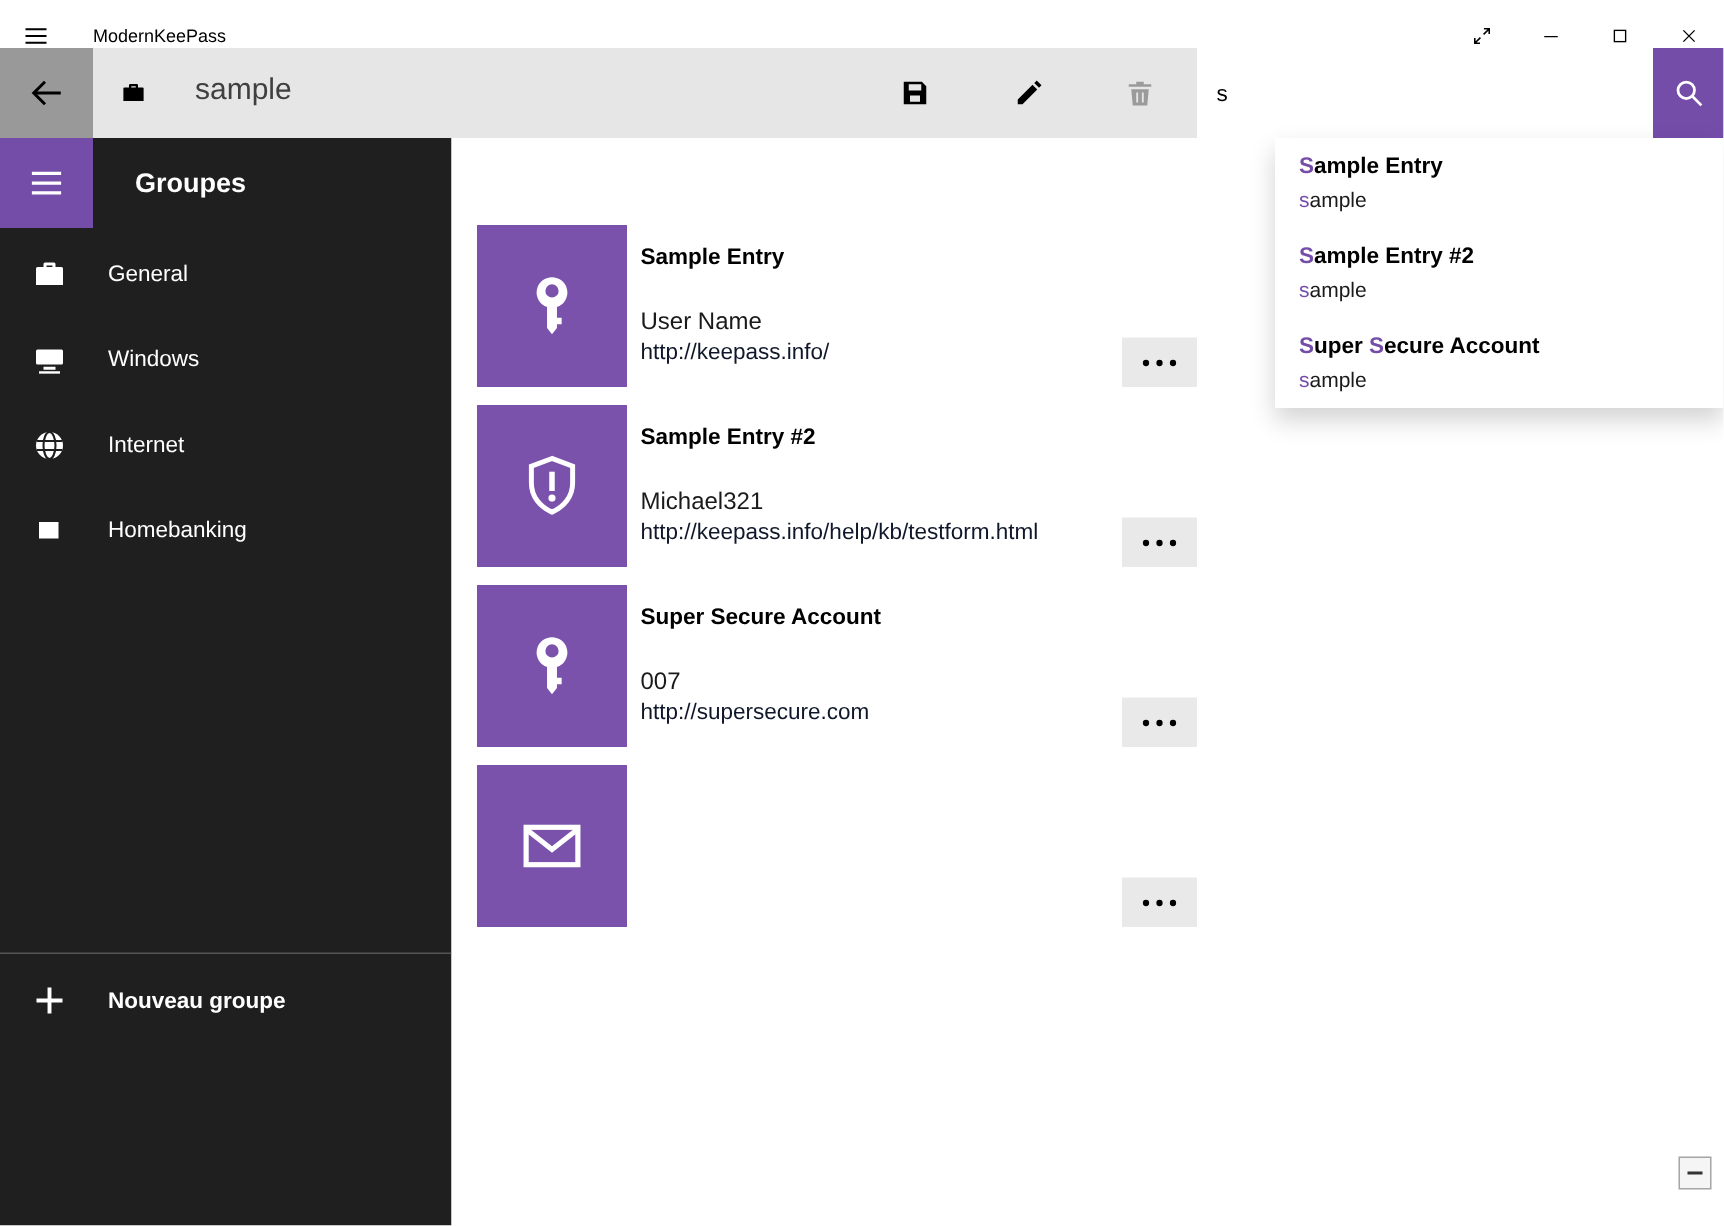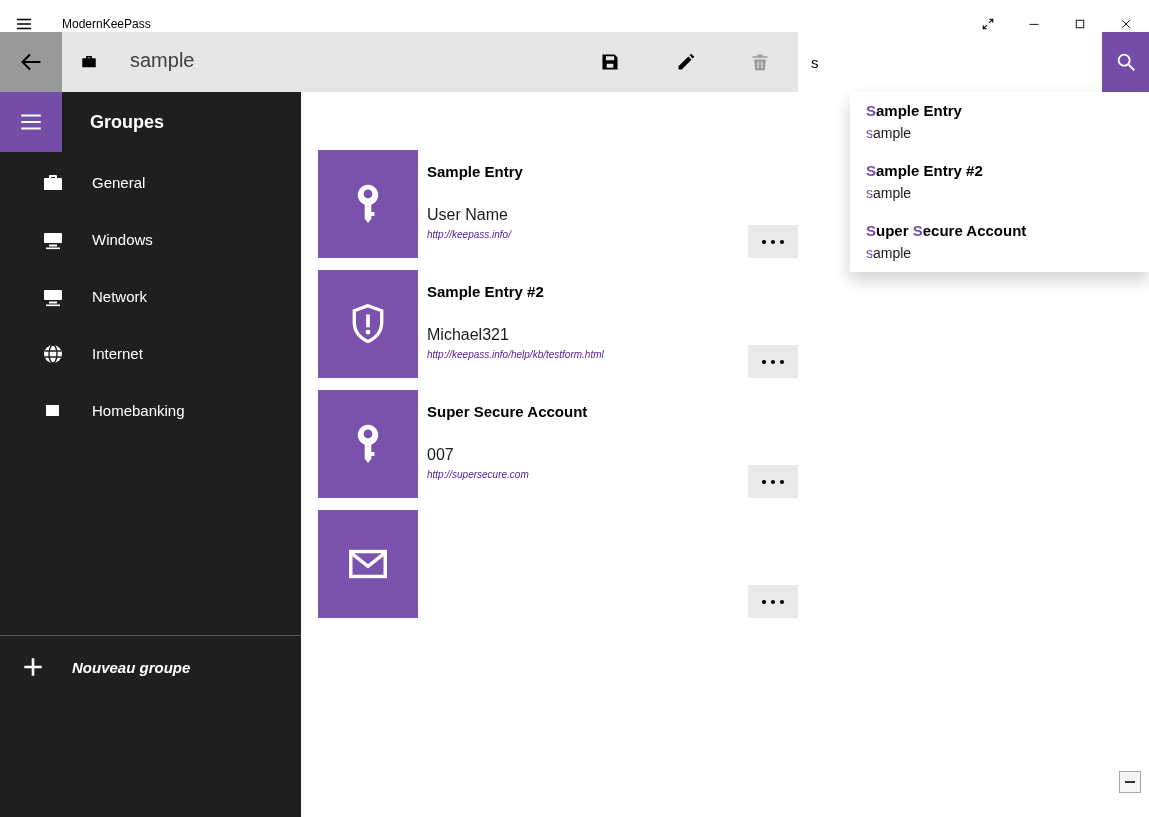--- a/index.html
+++ b/index.html
@@ -43,37 +43,37 @@
   .suggest-panel{position:absolute;left:850px;top:92px;width:299px;background:#fff;box-shadow:0 8px 16px rgba(0,0,0,.18);z-index:30;}
   .suggest-item{height:60px;padding:9px 0 0 16px;cursor:pointer;}
   .s-title{font-size:15px;font-weight:700;color:#000;line-height:20px;}
   .s-sub{font-size:14px;color:#1a1a1a;line-height:20px;margin-top:2px;}
   .hl{color:var(--accent);}
 
   
   .sidebar{position:absolute;left:0;top:92px;width:301px;height:725px;background:var(--sidebar-bg);}
   .nav-hamburger{position:absolute;left:0;top:0;width:62px;height:60px;background:var(--accent);display:flex;align-items:center;justify-content:center;cursor:pointer;}
   .nav-heading{position:absolute;left:90px;top:0;height:60px;line-height:60px;color:#fff;font-size:18px;font-weight:700;}
-  .nav-list{position:absolute;left:0;top:62px;width:301px;margin-left:20px;}
+  .nav-list{position:absolute;left:0;top:62px;width:301px;}
   .nav-item{height:57px;display:flex;align-items:center;padding-left:20px;cursor:pointer;}
   .nav-icon{width:26px;display:flex;justify-content:center;}
   .nav-label{color:#fff;font-size:15px;margin-left:26px;}
   .nav-divider{position:absolute;left:0;top:543px;width:301px;height:1px;background:#555;}
-  .nav-actions{position:absolute;left:0;top:545px;width:247px;font-style:italic;}
+  .nav-actions{position:absolute;left:0;top:545px;width:247px;}
   .nav-actions .nav-item{height:60px;}
   .nav-actions .nav-label{font-weight:700;}
 
   
   .content{position:absolute;left:301px;top:92px;width:848px;height:725px;background:#fff;padding-top:58px;}
   .entry-row{position:relative;width:480px;height:108px;margin:0 0 12px 17px;display:flex;cursor:pointer;}
   .entry-tile{width:100px;height:108px;background:var(--tile);display:flex;align-items:center;justify-content:center;flex:none;}
   .entry-info{margin-left:9px;padding-top:13px;}
   .entry-title{font-size:15px;font-weight:700;color:#000;line-height:18px;margin-bottom:24px;}
   .entry-user{font-size:16px;color:#1a1a1a;line-height:20px;}
-  .entry-url{font-size:10px;color:#4c1d95;line-height:20px;font-style:italic;}
+  .entry-url{font-size:15px;color:#0f172a;line-height:20px;}
   .more-btn{position:absolute;right:0;bottom:0;width:50px;height:33px;background:var(--more-btn-bg);display:flex;align-items:center;justify-content:center;cursor:pointer;}
 
   
   .zoom-out{position:absolute;left:1119px;top:771px;width:22px;height:22px;background:#f5f5f5;border:1px solid #a6a6a6;display:flex;align-items:center;justify-content:center;cursor:pointer;}
   .zoom-out .minus{width:10px;height:2px;background:#333;}
 </style>
 </head>
 <body>
 
 <div class="tb">
@@ -182,30 +182,20 @@
             <rect x="3" y="5" width="18" height="10" rx="1" fill="#fff"></rect>
             <rect x="8" y="16.5" width="8" height="2" fill="#fff"></rect>
             <rect x="5" y="19.5" width="14" height="1.6" fill="#fff"></rect>
           </svg>
       </span>
       <span class="nav-label">Windows</span>
     </div>
     <div class="nav-item">
       <span class="nav-icon">
         <svg width="24" height="24" viewBox="0 0 24 24">
-            <rect x="3" y="5" width="18" height="10" rx="1" fill="#fff"></rect>
-            <rect x="8" y="16.5" width="8" height="2" fill="#fff"></rect>
-            <rect x="5" y="19.5" width="14" height="1.6" fill="#fff"></rect>
-          </svg>
-      </span>
-      <span class="nav-label">Network</span>
-    </div>
-    <div class="nav-item">
-      <span class="nav-icon">
-        <svg width="24" height="24" viewBox="0 0 24 24">
             <circle cx="12" cy="12" r="9" fill="#fff"></circle>
             <ellipse cx="12" cy="12" rx="4" ry="9" fill="none" stroke="#1f1f1f" stroke-width="1.4"></ellipse>
             <path d="M3.6 9h16.8M3.6 15h16.8" stroke="#1f1f1f" stroke-width="1.4" fill="none"></path>
           </svg>
       </span>
       <span class="nav-label">Internet</span>
     </div>
     <div class="nav-item">
       <span class="nav-icon">
         <svg width="24" height="24" viewBox="0 0 24 24">

